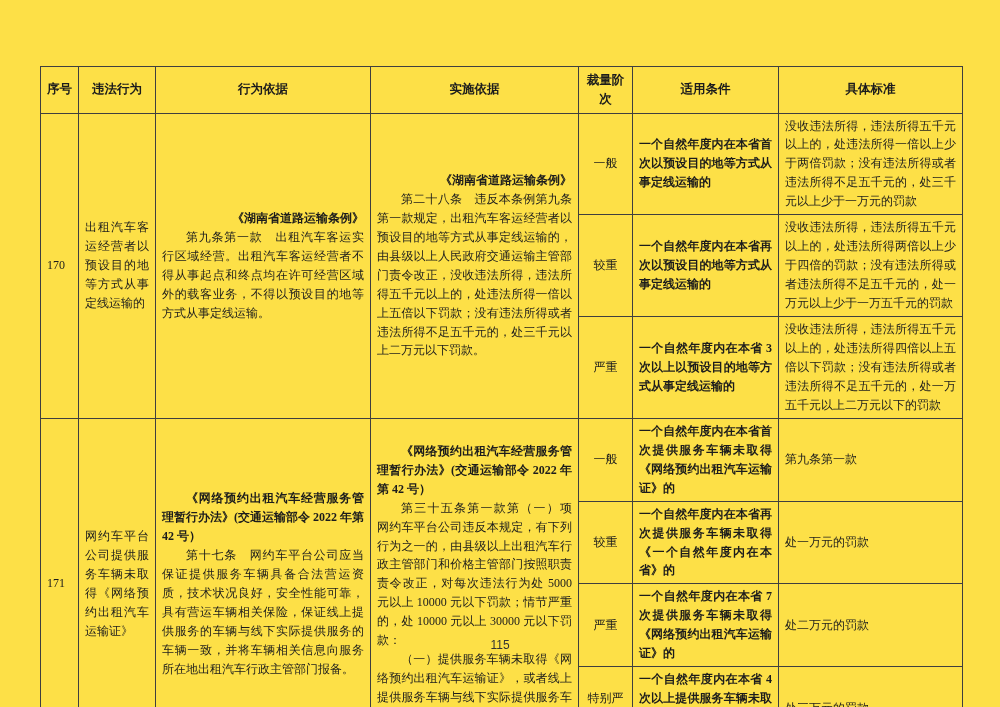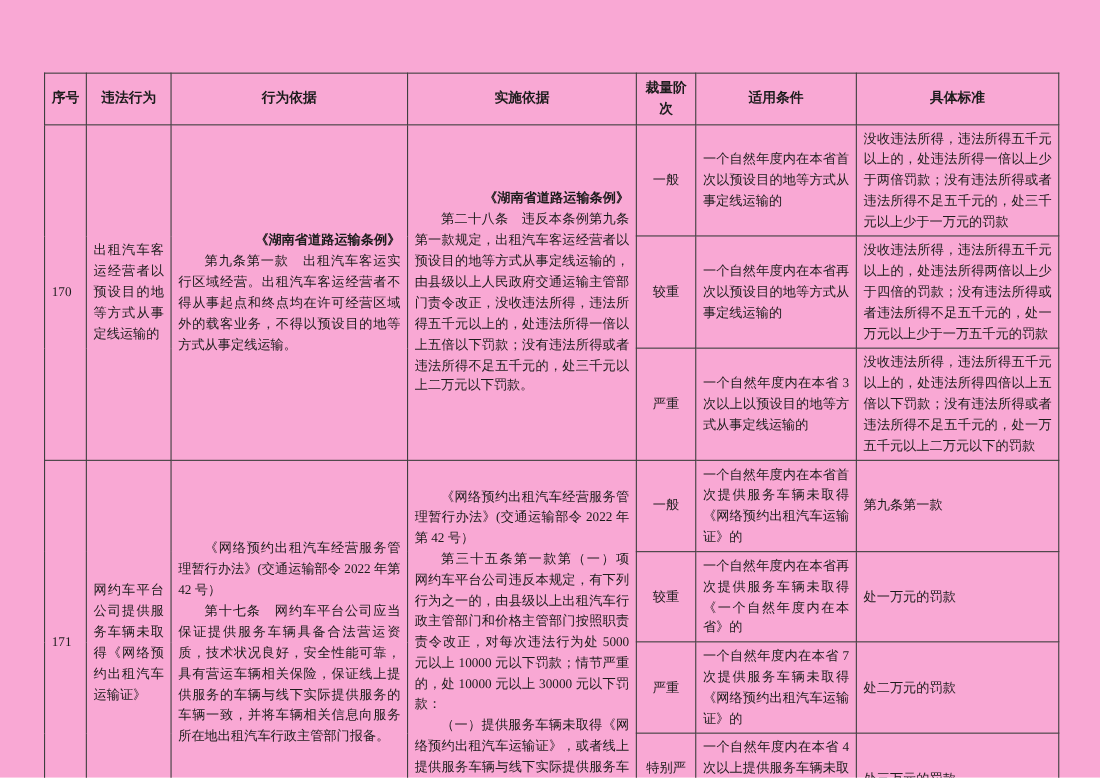--- a/index.html
+++ b/index.html
@@ -2,44 +2,44 @@
 <html lang="zh"><head>
 <meta charset="utf-8">
 <style>
   html,body{margin:0;padding:0;background:#ffffff;}
   body{
     width:1000px;height:707px;position:relative;
     font-family:"Liberation Serif","DejaVu Serif",serif;
     color:#1c1c1c;
     -webkit-font-smoothing:antialiased;
   }
-  .page{position:absolute;inset:0;background:#f9a8d4;}
+  .page{position:absolute;inset:0;background:#fde047;}
   table.law-table{
     position:absolute;left:40px;top:66px;width:922px;
     border-collapse:collapse;table-layout:fixed;
   }
   .law-table td,.law-table th{
     border:1px solid #3f3f3f;
     font-size:12px;line-height:1.58;
     vertical-align:middle;
     padding:3px 6px;
     word-break:break-all;
   }
   .law-table th{
     font-weight:bold;font-size:12.5px;text-align:center;
     padding:4px 2px;line-height:1.5;
   }
   .c-id{text-align:left;font-size:12.5px;margin-left:12px;}
   .c-behavior{text-align:justify;text-justify:inter-ideograph;padding:4px 9px;}
   .c-basis{padding:4px 10px;text-align:justify;text-justify:inter-ideograph;}
   .law-title-center{font-weight:bold;text-align:right;}
-  .law-title-indent{font-weight:normal;text-indent:2em;text-align:justify;}
+  .law-title-indent{font-weight:bold;text-indent:2em;text-align:justify;}
   .law-para{text-indent:2em;text-align:justify;}
   .c-level{text-align:center;padding:3px 4px;}
-  .c-cond{text-align:justify;text-justify:inter-ideograph;padding:4px 9px;}
+  .c-cond{text-align:justify;text-justify:inter-ideograph;padding:4px 9px;font-weight:bold;}
   .c-std{text-align:justify;text-justify:inter-ideograph;padding:4px 9px;}
   .page-num{
     position:absolute;left:0;top:638px;width:1000px;
     text-align:center;font-size:12px;color:#333;
     font-family:"Liberation Sans","DejaVu Sans",sans-serif;
   }
 </style>
 </head>
 <body>
 
@@ -120,14 +120,15 @@
       <td class="c-std">处二万元的罚款</td>
     </tr>
     <tr style="height:64px">
       <td class="c-level">特别严重</td>
       <td class="c-cond">一个自然年度内在本省 4 次以上提供服务车辆未取得《网络预约出租汽车运输证》的</td>
       <td class="c-std">处三万元的罚款</td>
     </tr>
   </tbody>
     </table>
 
+  <div class="page-num">115</div>
 
 </div>
 
 </body></html>

